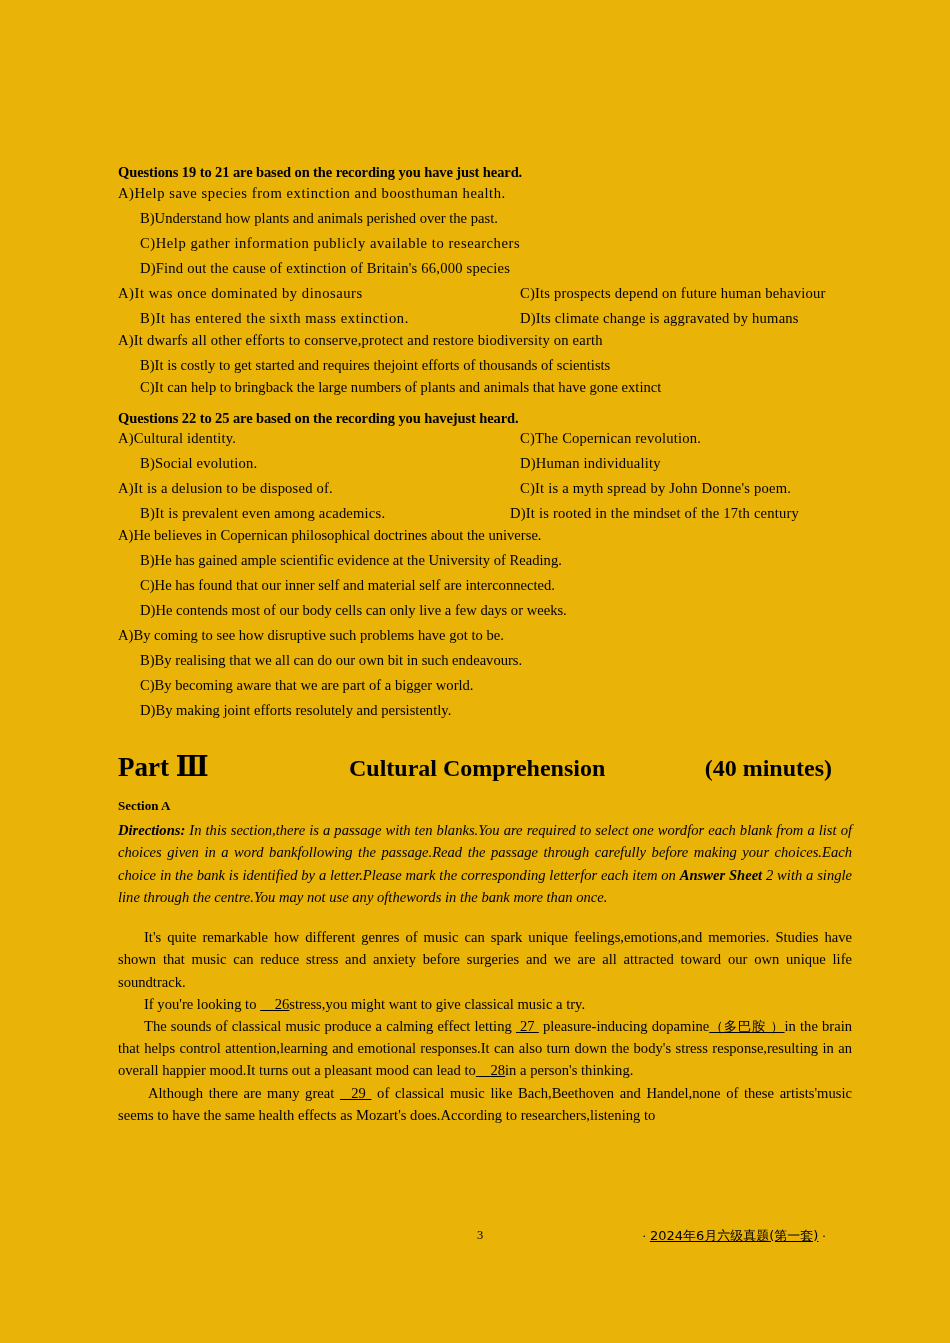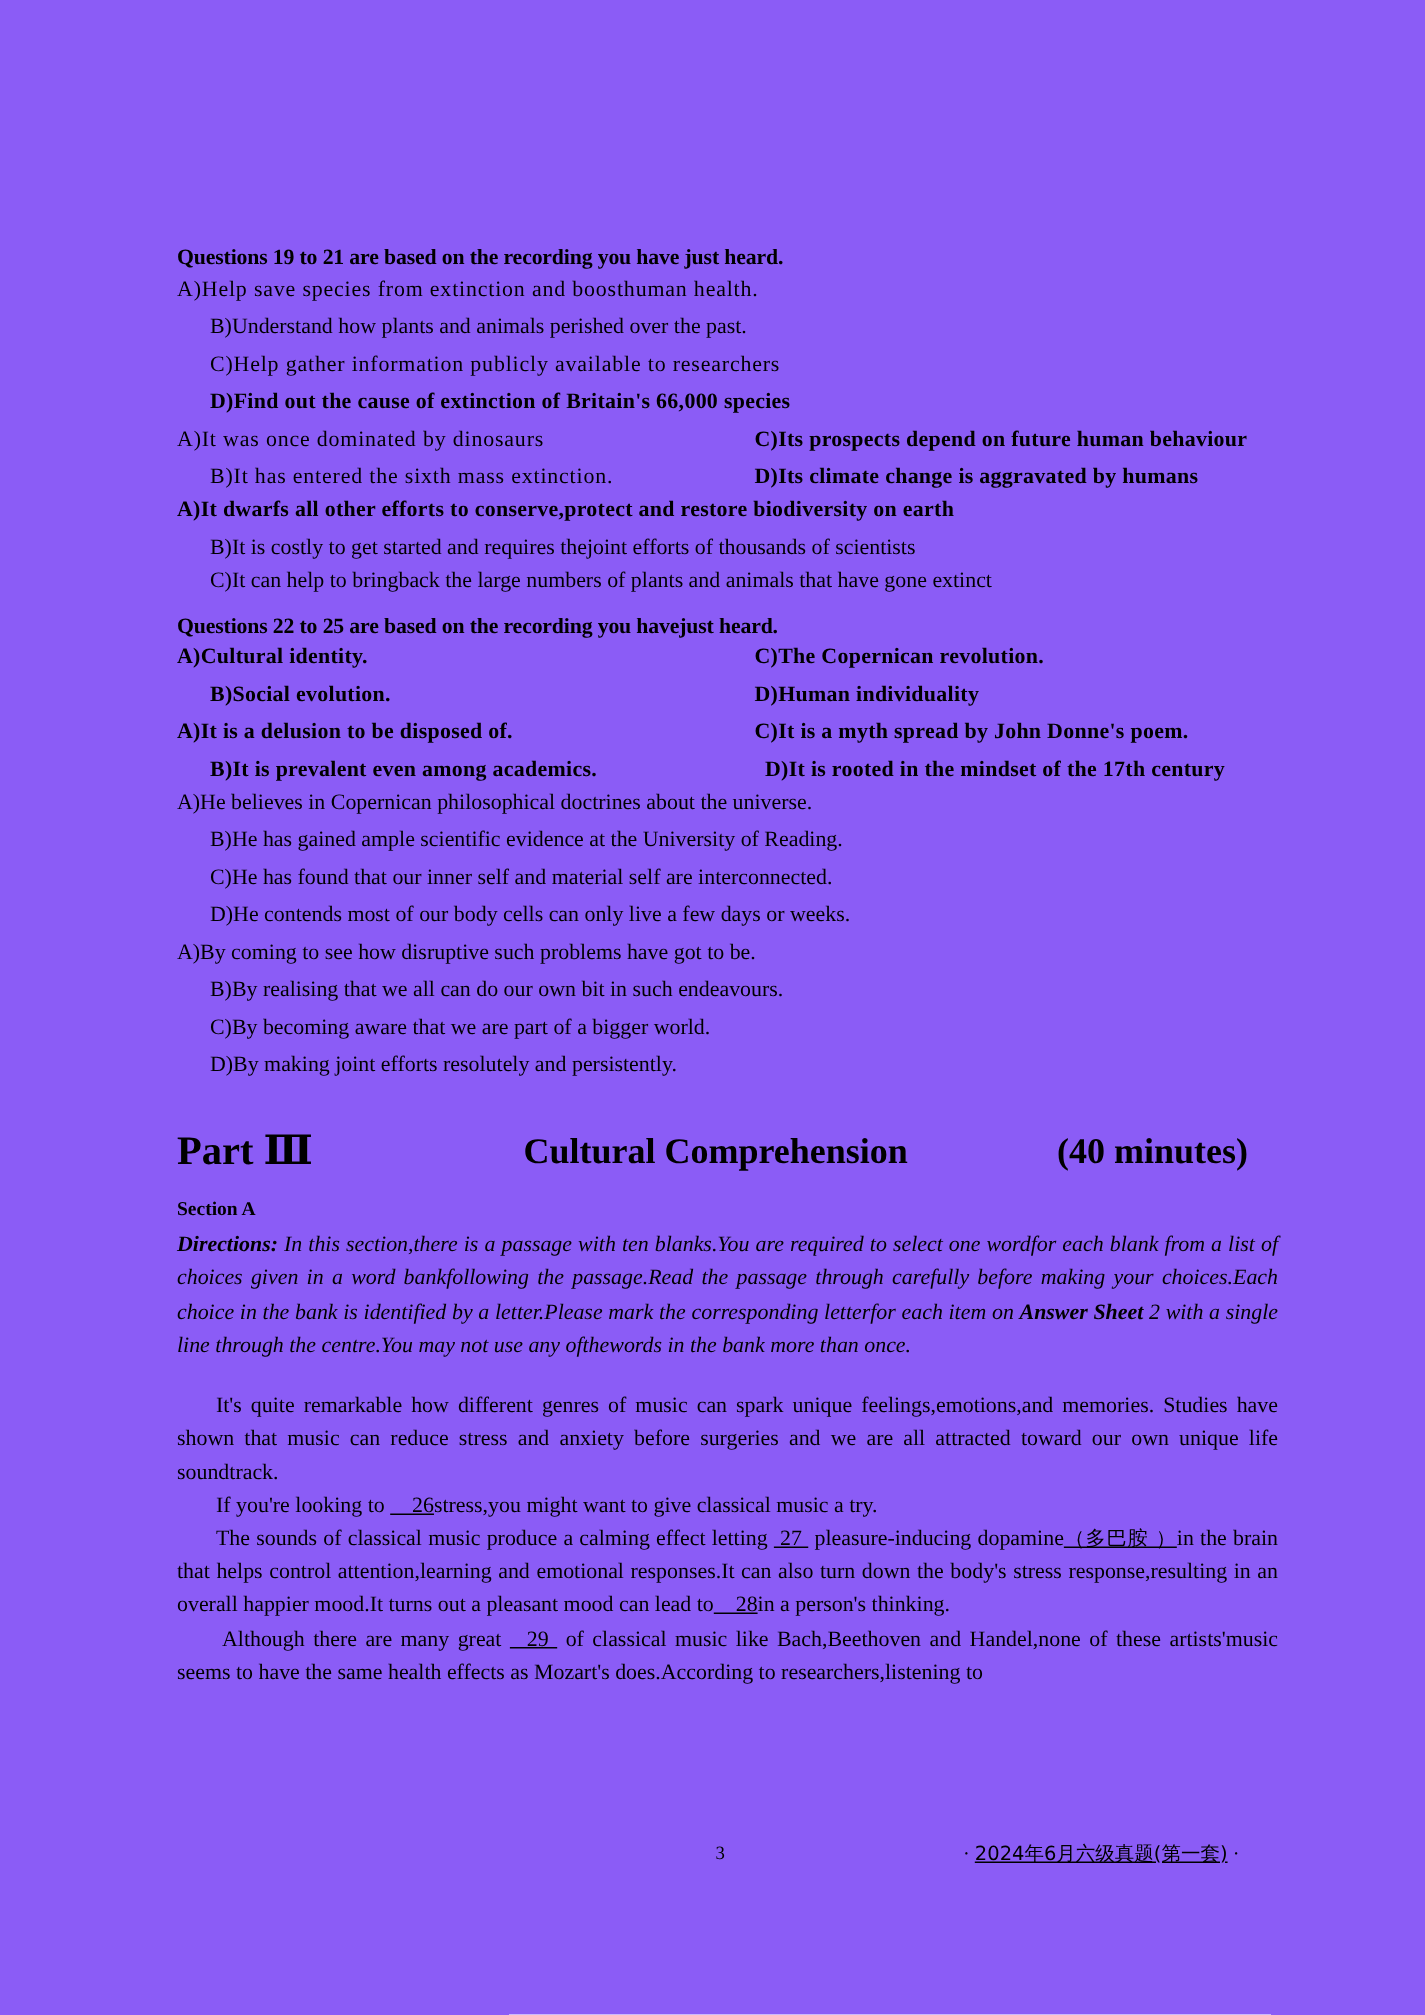--- a/index.html
+++ b/index.html
@@ -10,21 +10,21 @@
   }
   body {
     font-family: "Liberation Serif", "DejaVu Serif", serif;
     color: #000000;
   }
   .page {
     position: relative;
     width: 950px;
     height: 1343px;
     margin: 0 auto;
-    background: #8b5cf6;
+    background: #eab308;
     overflow: hidden;
   }
   .content {
     position: absolute;
     left: 118px;
     top: 165px;
     width: 734px;
   }
 
   
@@ -48,28 +48,28 @@
   .qrow.tight2 { margin-bottom: 5px; }
 
   .optL {
     display: inline-block;
     white-space: nowrap;
   }
   .optL.ind { padding-left: 22px; }
 
   .optR {
     position: absolute;
-    left: 385px;
+    left: 402px;
     top: 0;
     white-space: nowrap;
   }
   .optR.shift { left: 392px; }
 
   .sp { letter-spacing: 0.55px; }
-  .sp2 { letter-spacing: 0.2px; font-weight: bold; }
+  .sp2 { letter-spacing: 0.2px; }
 
   
   .part-head {
     position: relative;
     margin-top: 34px;
     height: 34px;
     font-weight: bold;
   }
   .part-head .p-left {
     position: absolute;

